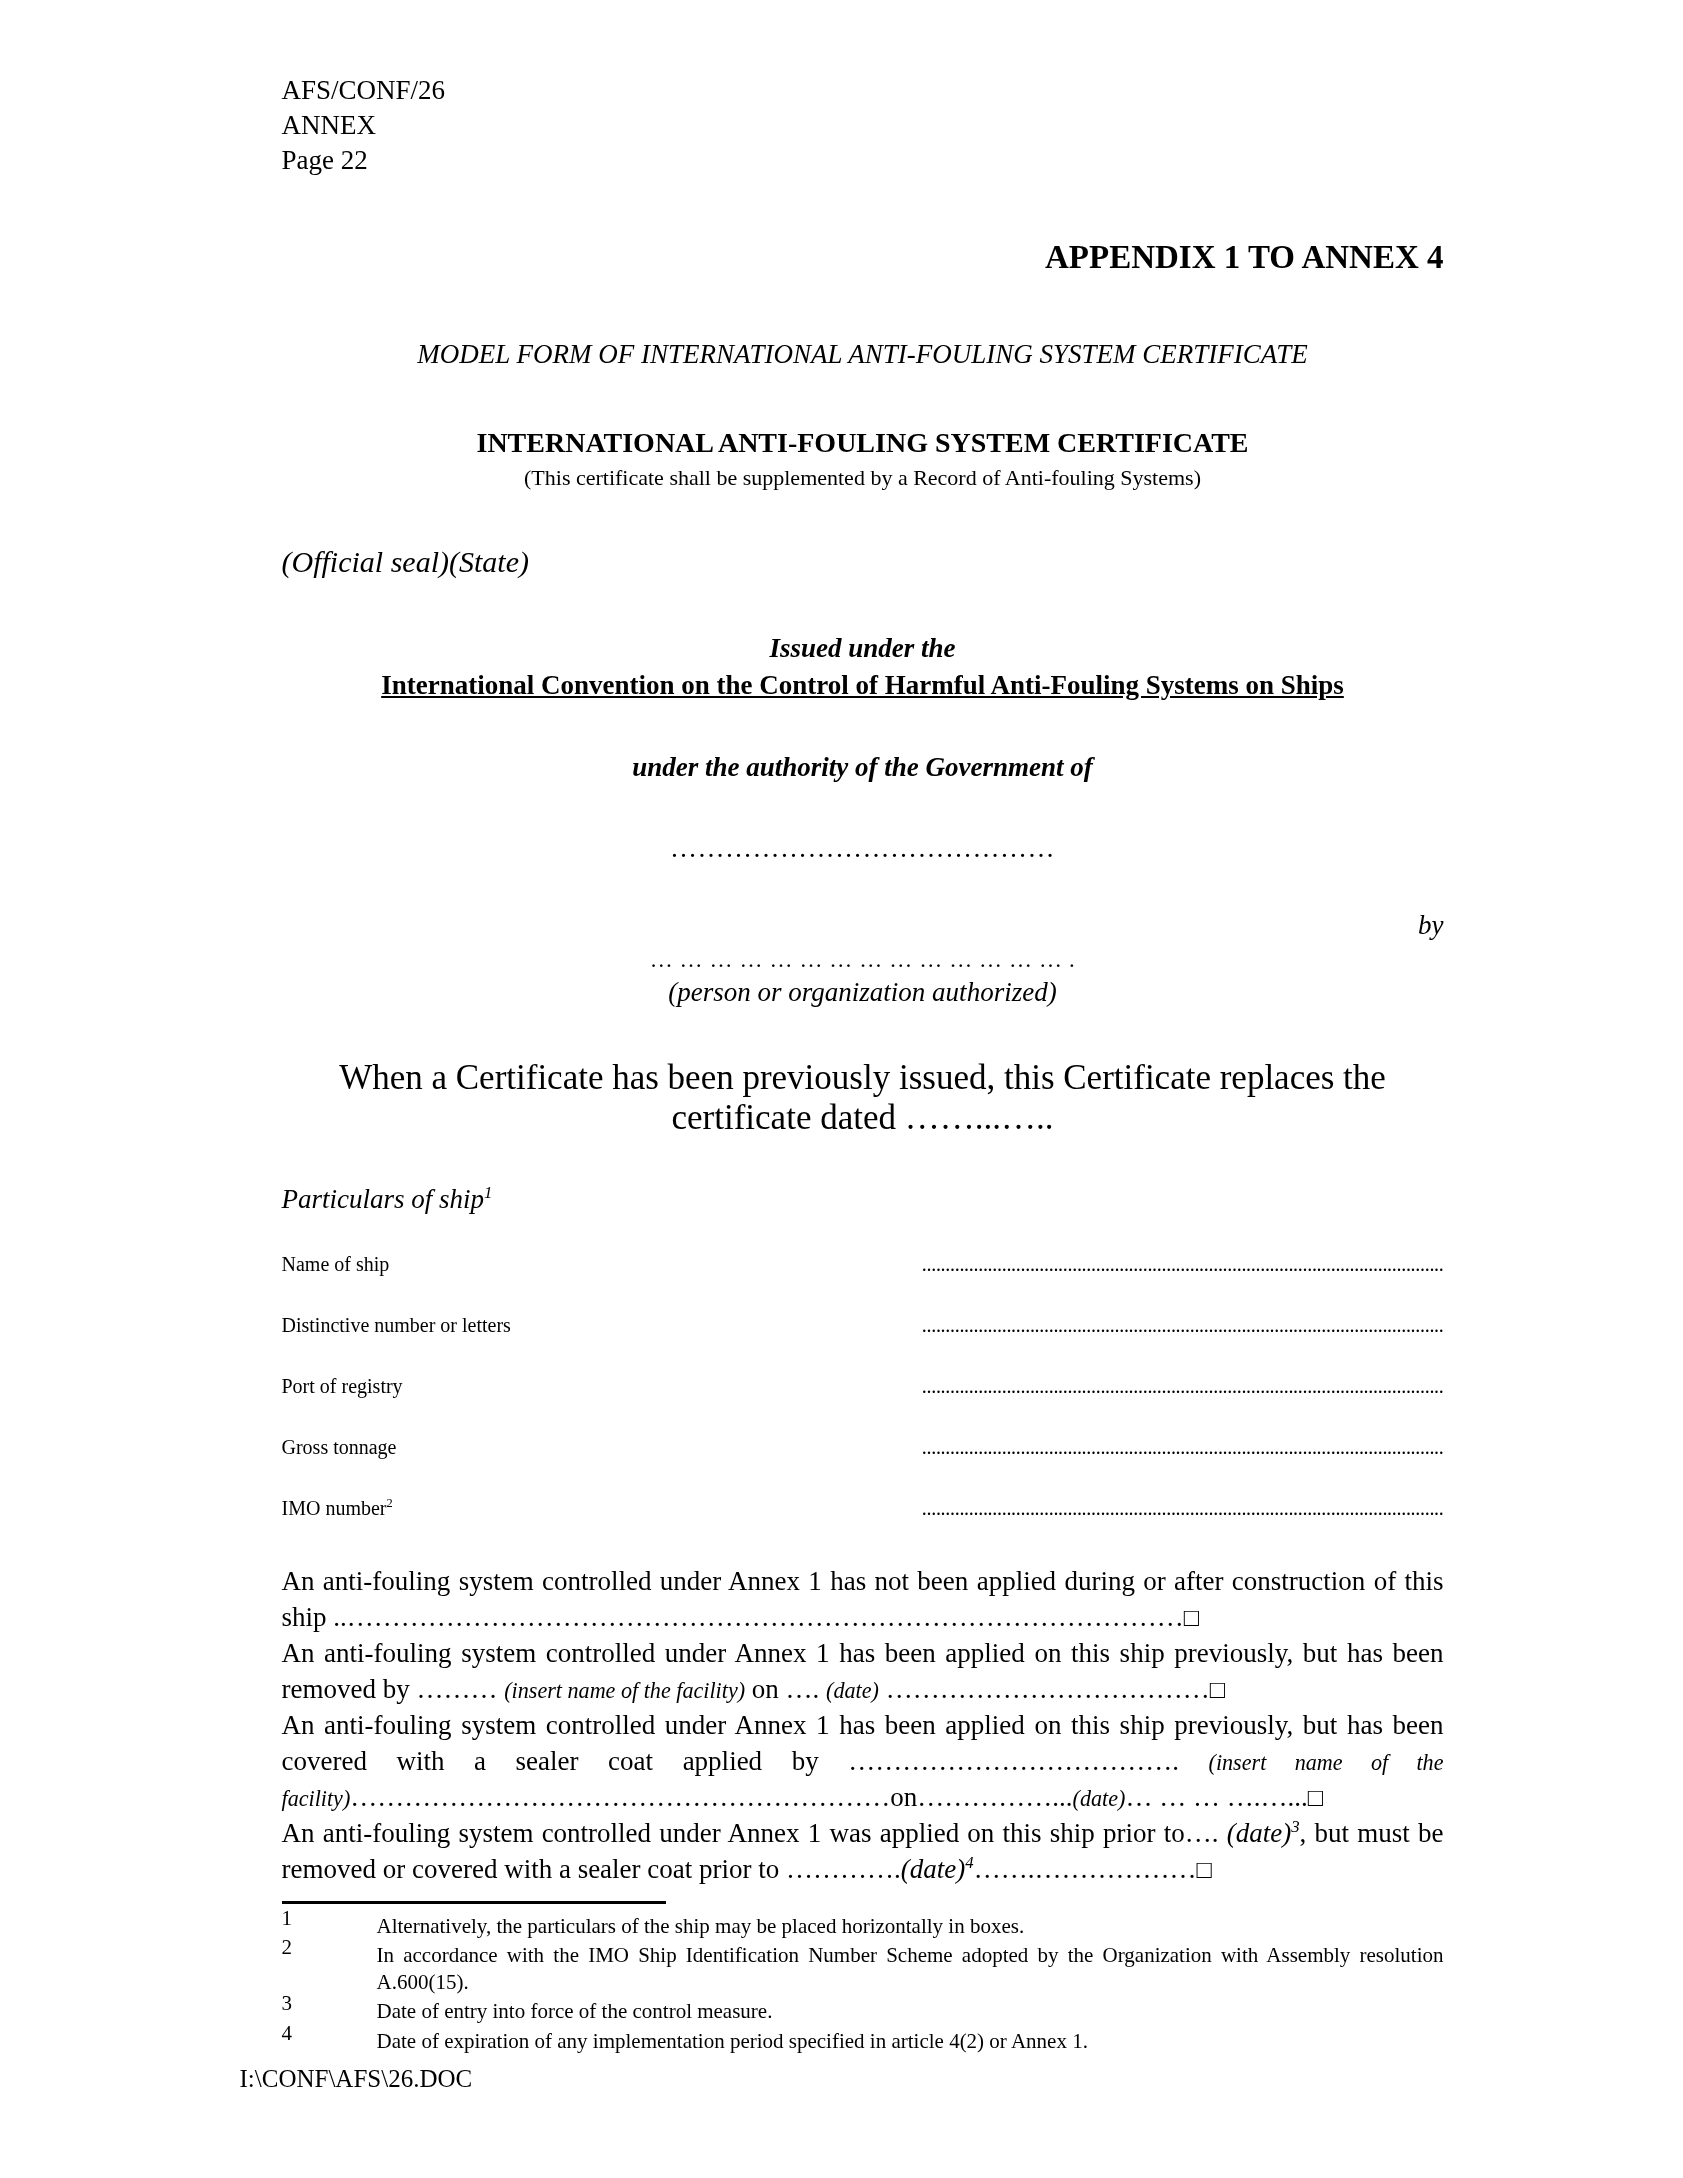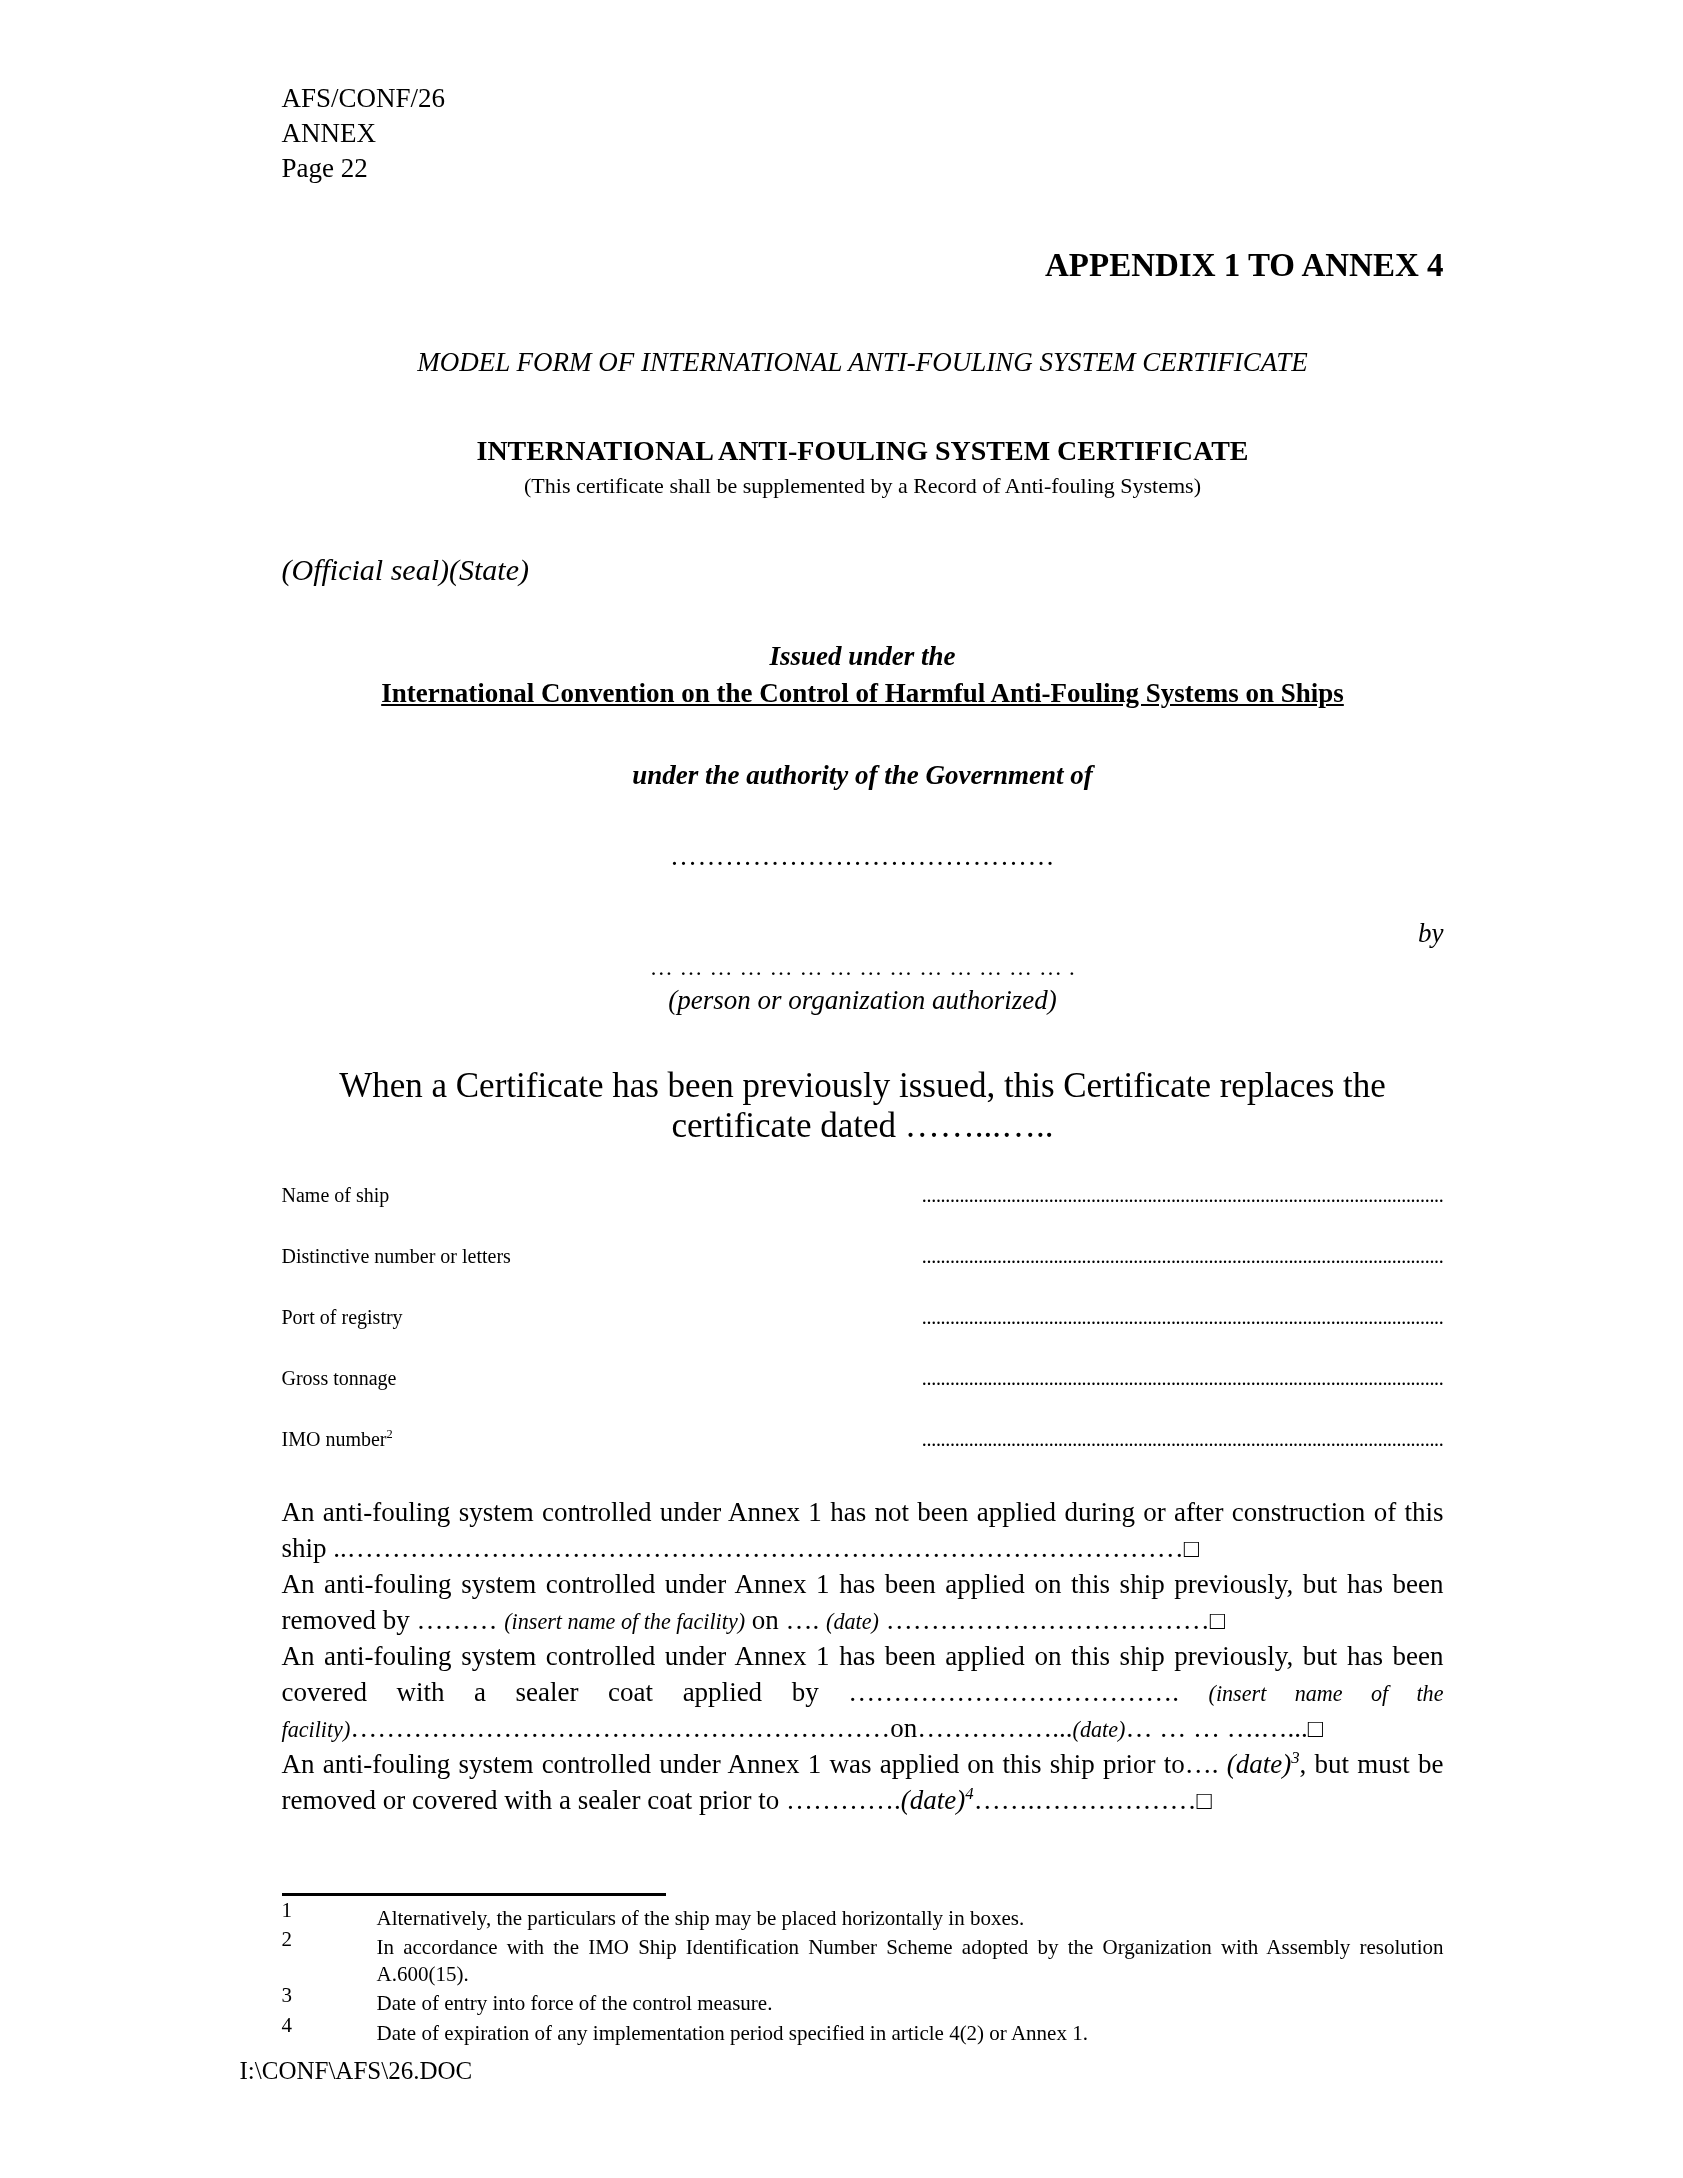--- a/index.html
+++ b/index.html
@@ -11,21 +11,21 @@
     -webkit-font-smoothing:antialiased;
   }
   .page {
     position:relative;
     width:1683px; height:2178px;
     box-sizing:border-box;
     padding:69px 0 0 0;
   }
   .body-col {
     width:1204px;
-    margin:12px auto;
+    margin:4px auto;
     padding-left:42px;
     box-sizing:border-box;
   }
 
   
   .doc-header { font-size:27px; line-height:1.30; }
   .doc-header div { white-space:pre; }
 
   
   .appendix-title {
@@ -153,20 +153,21 @@
 
     <div class="by-word">by</div>
 
     <div class="fill-block-2">
       <div class="fill-dots-sm">… … … … … … … … … … … … … … .</div>
       <div class="fill-cap">(person or organization authorized)</div>
     </div>
 
     <div class="replace-line">When a Certificate has been previously issued, this Certificate replaces the certificate dated ……...…..</div>
 
+    <div class="particulars"><span>Particulars of ship</span><sup>1</sup></div>
 
     <div class="field-row">
       <span class="field-label">Name of ship</span>
       <span class="field-dots">...............................................................................................................</span>
     </div>
 
     <div class="field-row">
       <span class="field-label">Distinctive number or letters</span>
       <span class="field-dots">...............................................................................................................</span>
     </div>

